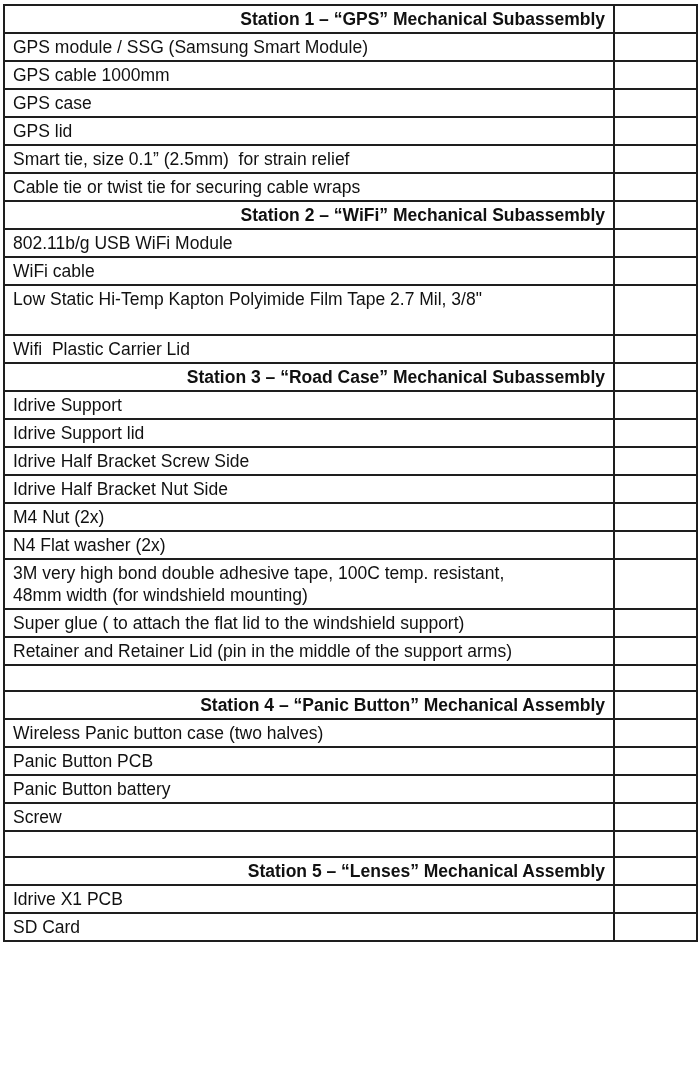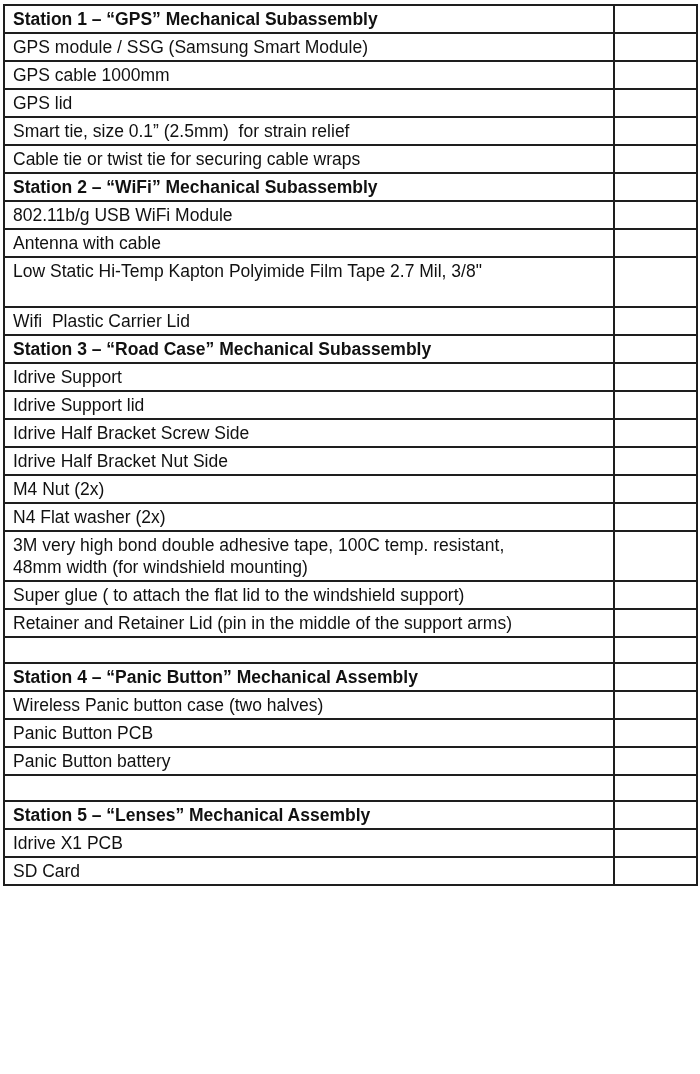--- a/index.html
+++ b/index.html
@@ -33,21 +33,21 @@
   td {
     border: 2px solid var(--border);
     padding: 2px 8px;
     line-height: 22px;
     vertical-align: middle;
     white-space: pre-wrap;
     overflow-wrap: break-word;
   }
   tr { height: 27px; }
   tr.spacer-row { height: 26px; }
-  tr.header-row td.cell-item { font-weight: bold; }
+  tr.header-row td.cell-item { font-weight: bold; text-align: right; }
   td.cell-check { padding: 2px; }
 </style>
 </head>
 <body>
 
 <div class="doc">
   <table class="bom-table">
     <colgroup>
       <col class="col-item">
       <col class="col-check">
@@ -59,41 +59,45 @@
         </tr>
         <tr class="item-row">
           <td class="cell-item">GPS module / SSG (Samsung Smart Module)</td>
           <td class="cell-check"></td>
         </tr>
         <tr class="item-row">
           <td class="cell-item">GPS cable 1000mm</td>
           <td class="cell-check"></td>
         </tr>
         <tr class="item-row">
+          <td class="cell-item">GPS case</td>
+          <td class="cell-check"></td>
+        </tr>
+        <tr class="item-row">
           <td class="cell-item">GPS lid</td>
           <td class="cell-check"></td>
         </tr>
         <tr class="item-row">
           <td class="cell-item">Smart tie, size 0.1” (2.5mm)  for strain relief</td>
           <td class="cell-check"></td>
         </tr>
         <tr class="item-row">
           <td class="cell-item">Cable tie or twist tie for securing cable wraps</td>
           <td class="cell-check"></td>
         </tr>
         <tr class="header-row">
           <td class="cell-item">Station 2 – “WiFi” Mechanical Subassembly</td>
           <td class="cell-check"></td>
         </tr>
         <tr class="item-row">
           <td class="cell-item">802.11b/g USB WiFi Module</td>
           <td class="cell-check"></td>
         </tr>
         <tr class="item-row">
-          <td class="cell-item">Antenna with cable</td>
+          <td class="cell-item">WiFi cable</td>
           <td class="cell-check"></td>
         </tr>
         <tr class="item-row">
           <td class="cell-item">Low Static Hi-Temp Kapton Polyimide Film Tape 2.7 Mil, 3/8"
  </td>
           <td class="cell-check"></td>
         </tr>
         <tr class="item-row">
           <td class="cell-item">Wifi  Plastic Carrier Lid</td>
           <td class="cell-check"></td>
@@ -152,20 +156,24 @@
           <td class="cell-check"></td>
         </tr>
         <tr class="item-row">
           <td class="cell-item">Panic Button PCB</td>
           <td class="cell-check"></td>
         </tr>
         <tr class="item-row">
           <td class="cell-item">Panic Button battery</td>
           <td class="cell-check"></td>
         </tr>
+        <tr class="item-row">
+          <td class="cell-item">Screw</td>
+          <td class="cell-check"></td>
+        </tr>
         <tr class="spacer-row">
           <td class="cell-item"></td>
           <td class="cell-check"></td>
         </tr>
         <tr class="header-row">
           <td class="cell-item">Station 5 – “Lenses” Mechanical Assembly</td>
           <td class="cell-check"></td>
         </tr>
         <tr class="item-row">
           <td class="cell-item">Idrive X1 PCB</td>

